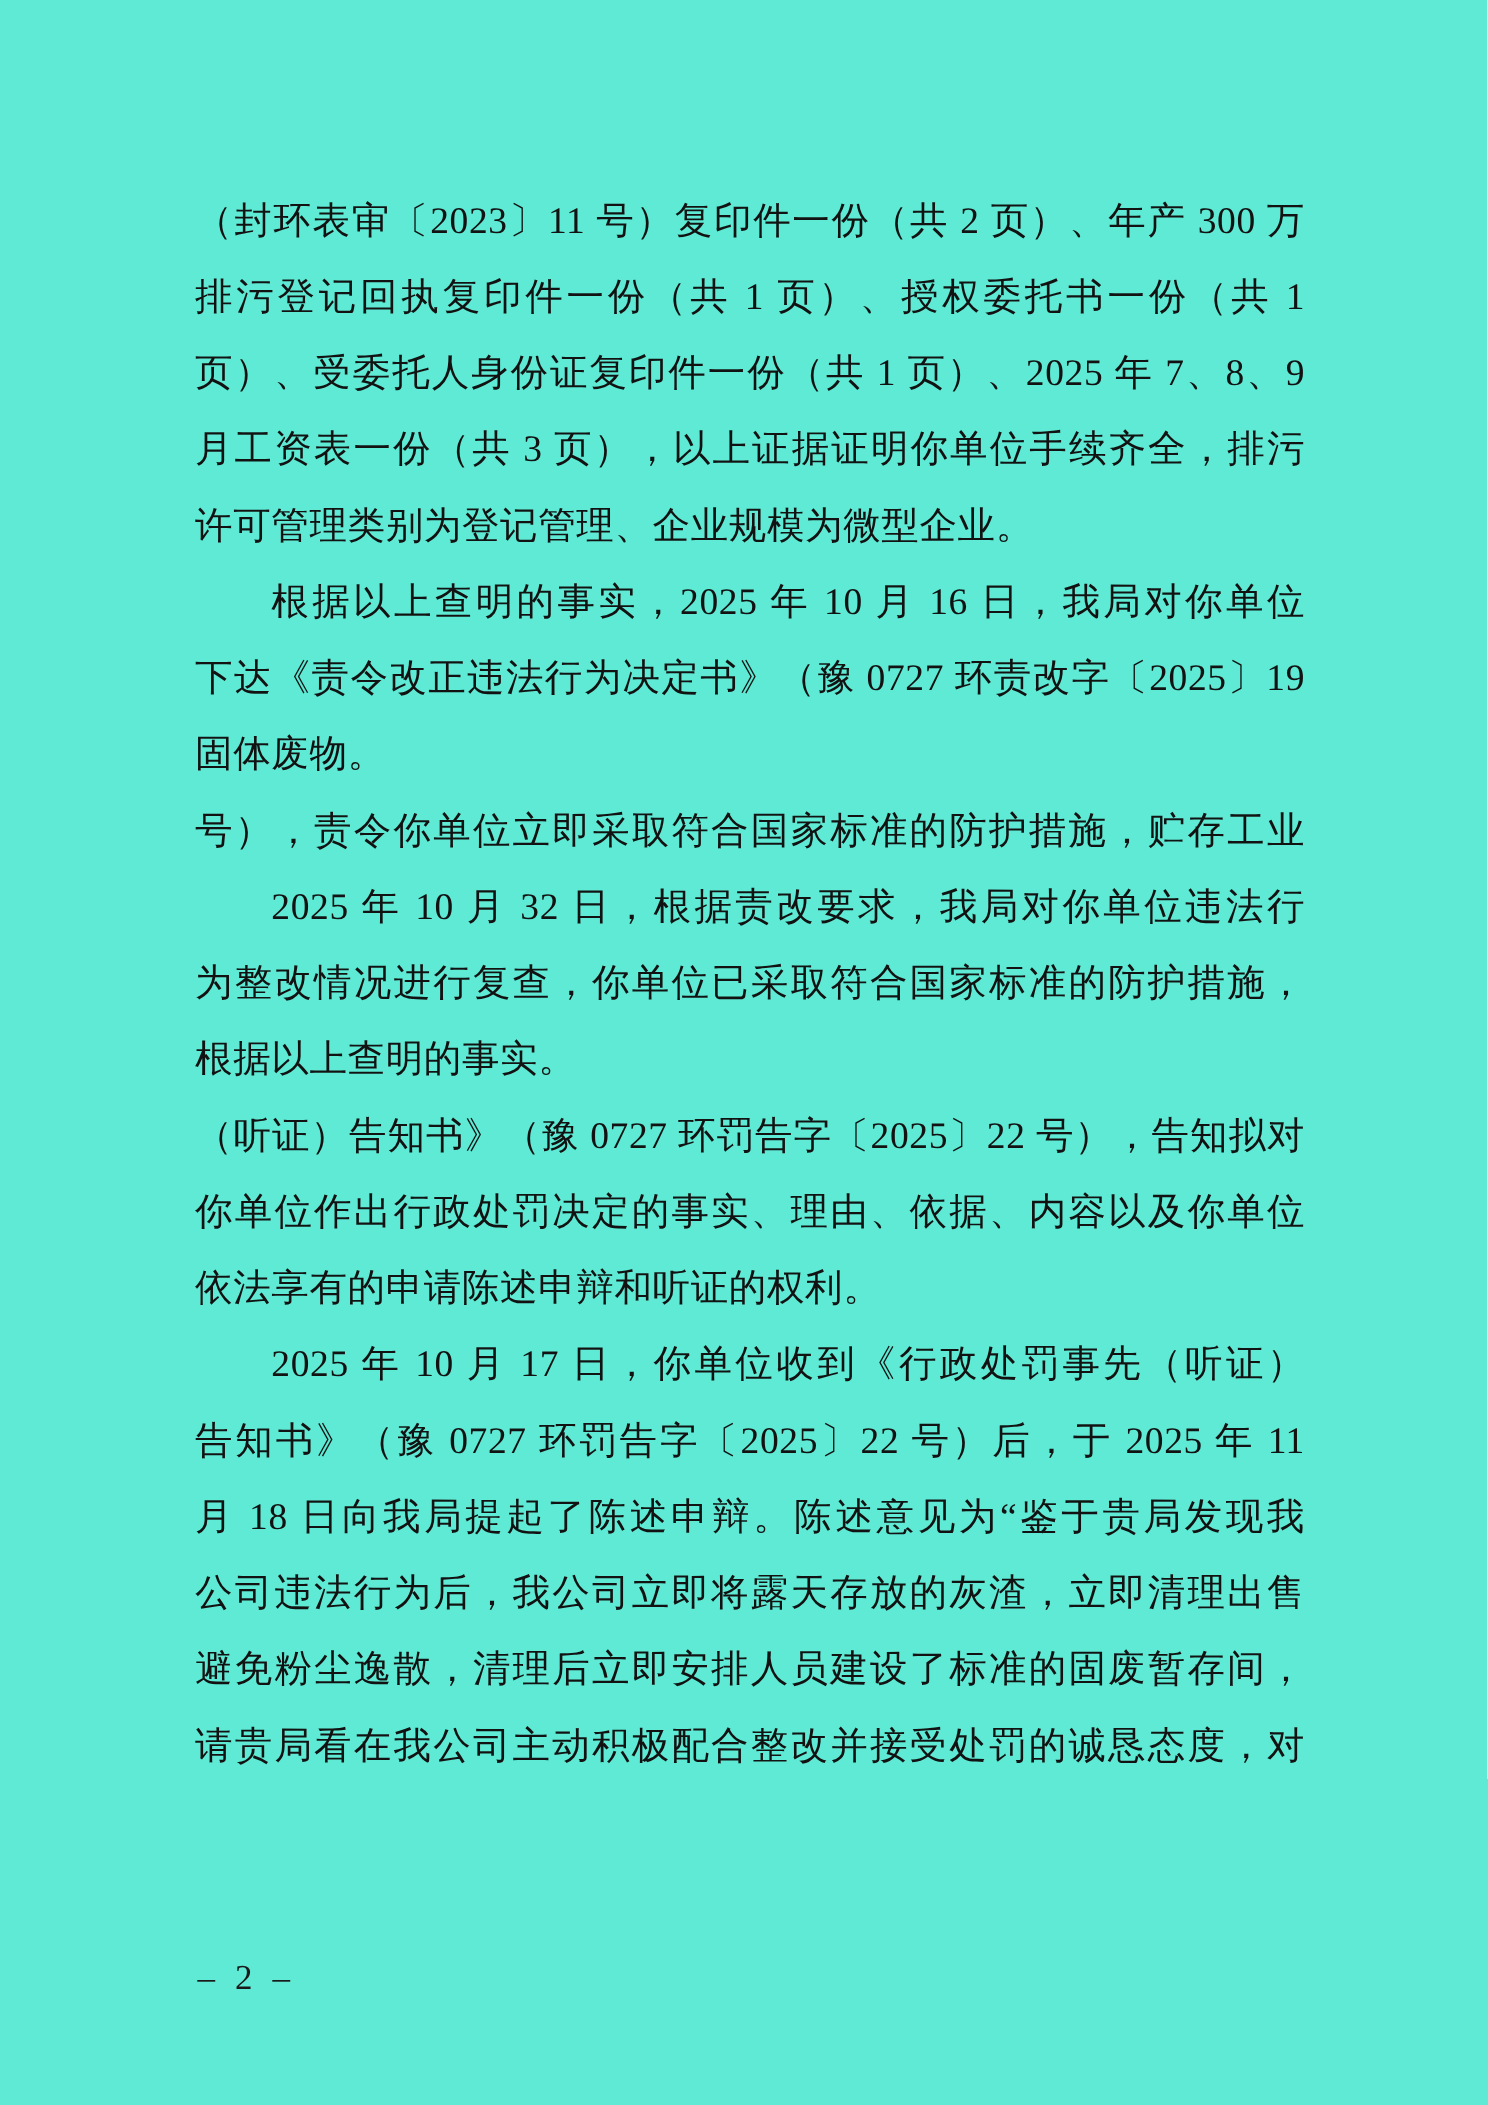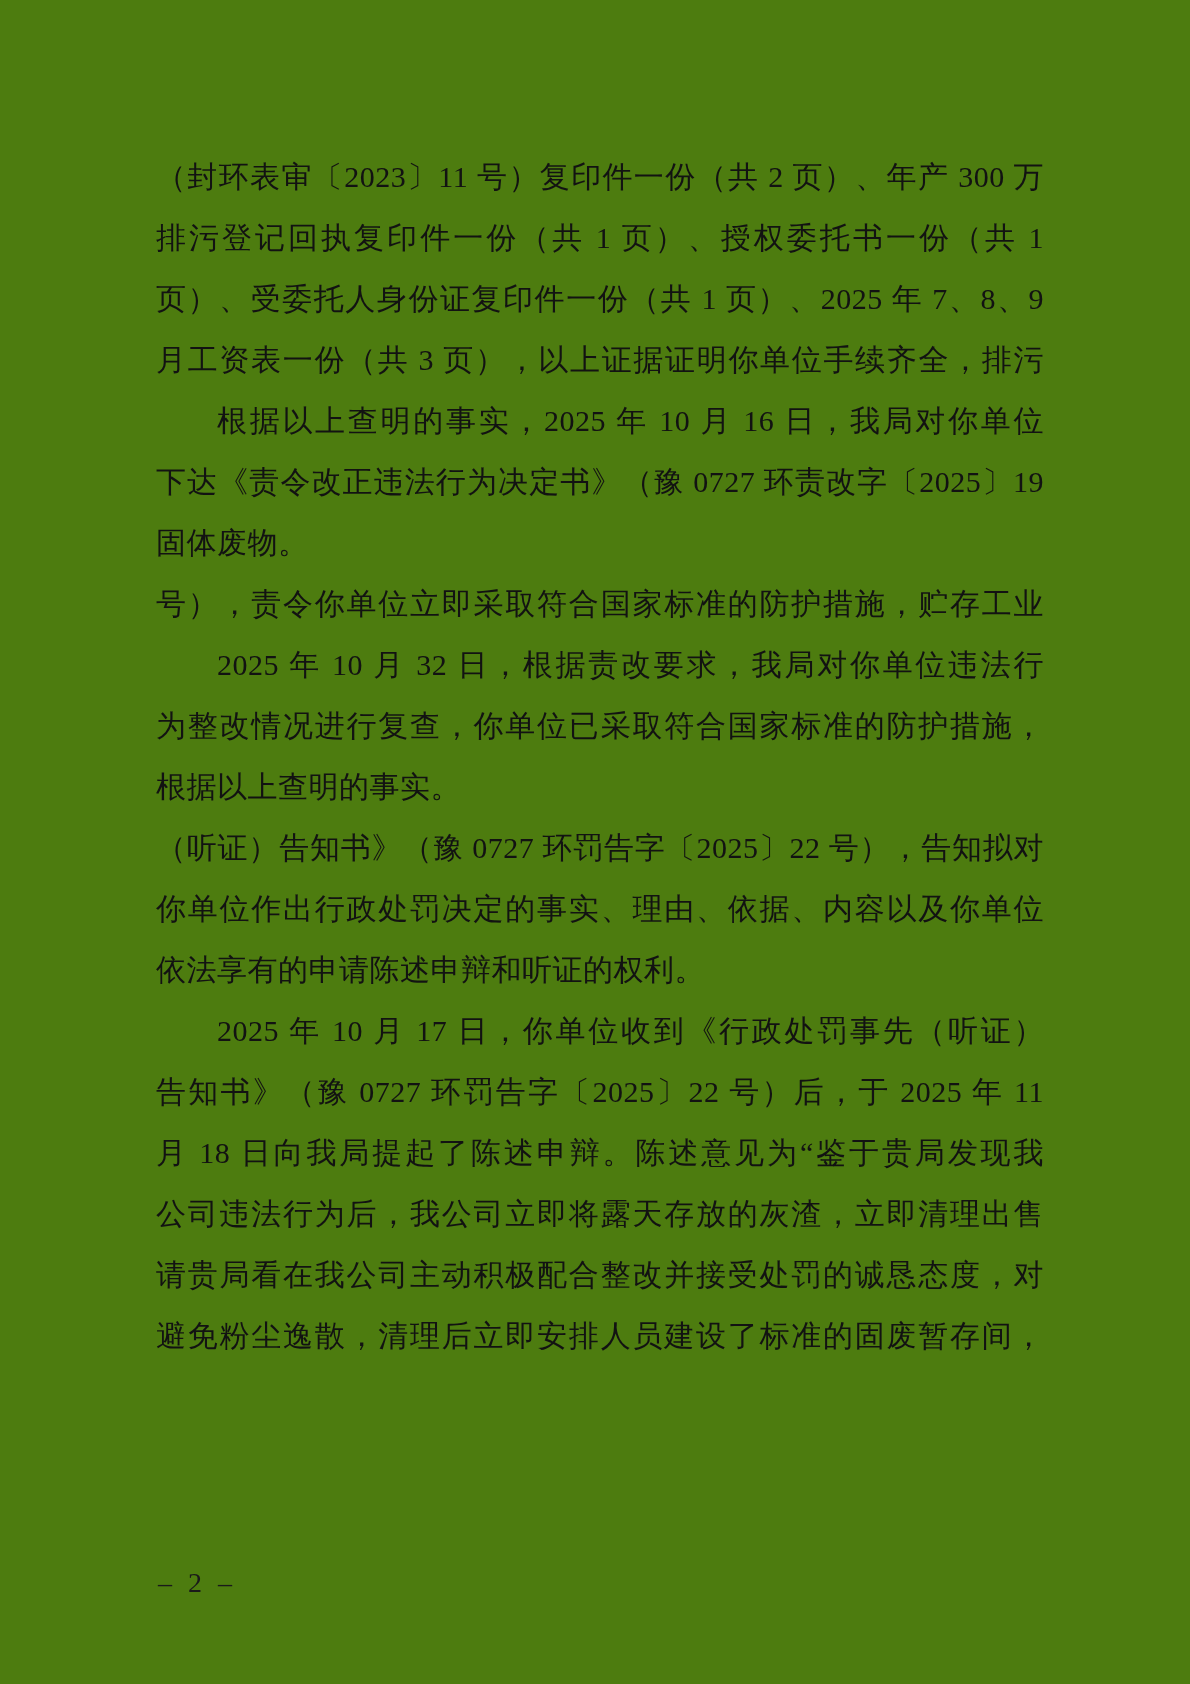--- a/index.html
+++ b/index.html
@@ -4,21 +4,21 @@
 <style>
   html, body {
     margin: 0;
     padding: 0;
     background: #ffffff;
   }
   .page {
     position: relative;
     width: 1190px;
     height: 1684px;
-    background: #4d7c0f;
+    background: #5eead4;
     color: #121212;
     font-family: "Liberation Serif", "DejaVu Serif", serif;
     overflow: hidden;
   }
   .text-block {
     position: absolute;
     left: 156px;
     top: 146px;
     width: 888px;
   }
@@ -54,34 +54,35 @@
 </style>
 </head>
 <body>
 
 <div class="page">
   <main class="text-block">
     <p class="line">（封环表审〔2023〕11 号）复印件一份（共 2 页）、年产 300 万</p>
     <p class="line">排污登记回执复印件一份（共 1 页）、授权委托书一份（共 1</p>
     <p class="line">页）、受委托人身份证复印件一份（共 1 页）、2025 年 7、8、9</p>
     <p class="line">月工资表一份（共 3 页），以上证据证明你单位手续齐全，排污</p>
+    <p class="line para-end">许可管理类别为登记管理、企业规模为微型企业。</p>
     <p class="line indent">根据以上查明的事实，2025 年 10 月 16 日，我局对你单位</p>
     <p class="line">下达《责令改正违法行为决定书》（豫 0727 环责改字〔2025〕19</p>
     <p class="line para-end">固体废物。</p>
     <p class="line">号），责令你单位立即采取符合国家标准的防护措施，贮存工业</p>
     <p class="line indent">2025 年 10 月 32 日，根据责改要求，我局对你单位违法行</p>
     <p class="line">为整改情况进行复查，你单位已采取符合国家标准的防护措施，</p>
     <p class="line para-end">根据以上查明的事实。</p>
     <p class="line">（听证）告知书》（豫 0727 环罚告字〔2025〕22 号），告知拟对</p>
     <p class="line">你单位作出行政处罚决定的事实、理由、依据、内容以及你单位</p>
     <p class="line para-end">依法享有的申请陈述申辩和听证的权利。</p>
     <p class="line indent">2025 年 10 月 17 日，你单位收到《行政处罚事先（听证）</p>
     <p class="line">告知书》（豫 0727 环罚告字〔2025〕22 号）后，于 2025 年 11</p>
     <p class="line">月 18 日向我局提起了陈述申辩。陈述意见为“鉴于贵局发现我</p>
     <p class="line">公司违法行为后，我公司立即将露天存放的灰渣，立即清理出售</p>
+    <p class="line">避免粉尘逸散，清理后立即安排人员建设了标准的固废暂存间，</p>
     <p class="line">请贵局看在我公司主动积极配合整改并接受处罚的诚恳态度，对</p>
-    <p class="line">避免粉尘逸散，清理后立即安排人员建设了标准的固废暂存间，</p>
   </main>
 
   <footer class="page-footer">
     <span>– 2 –</span>
   </footer>
 </div>
 
 </body></html>

